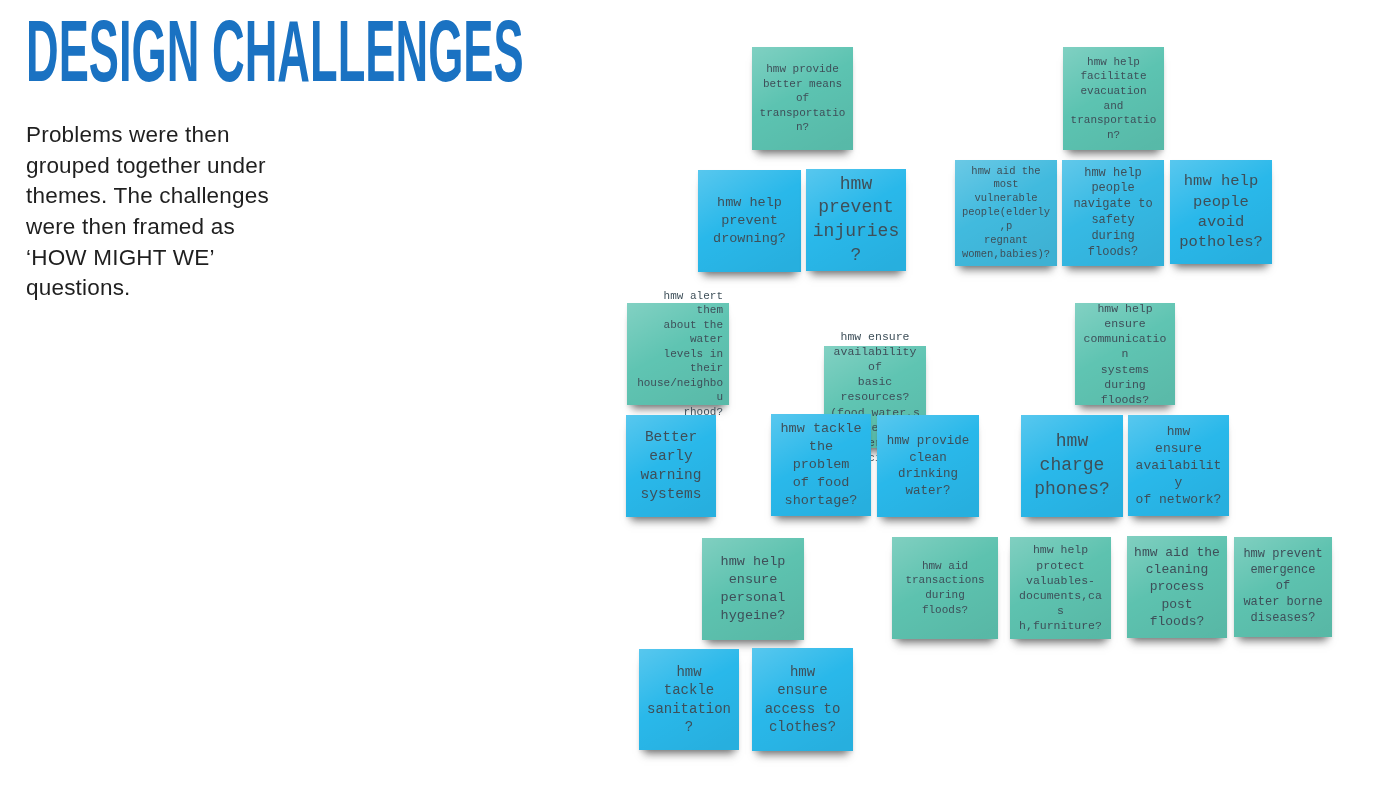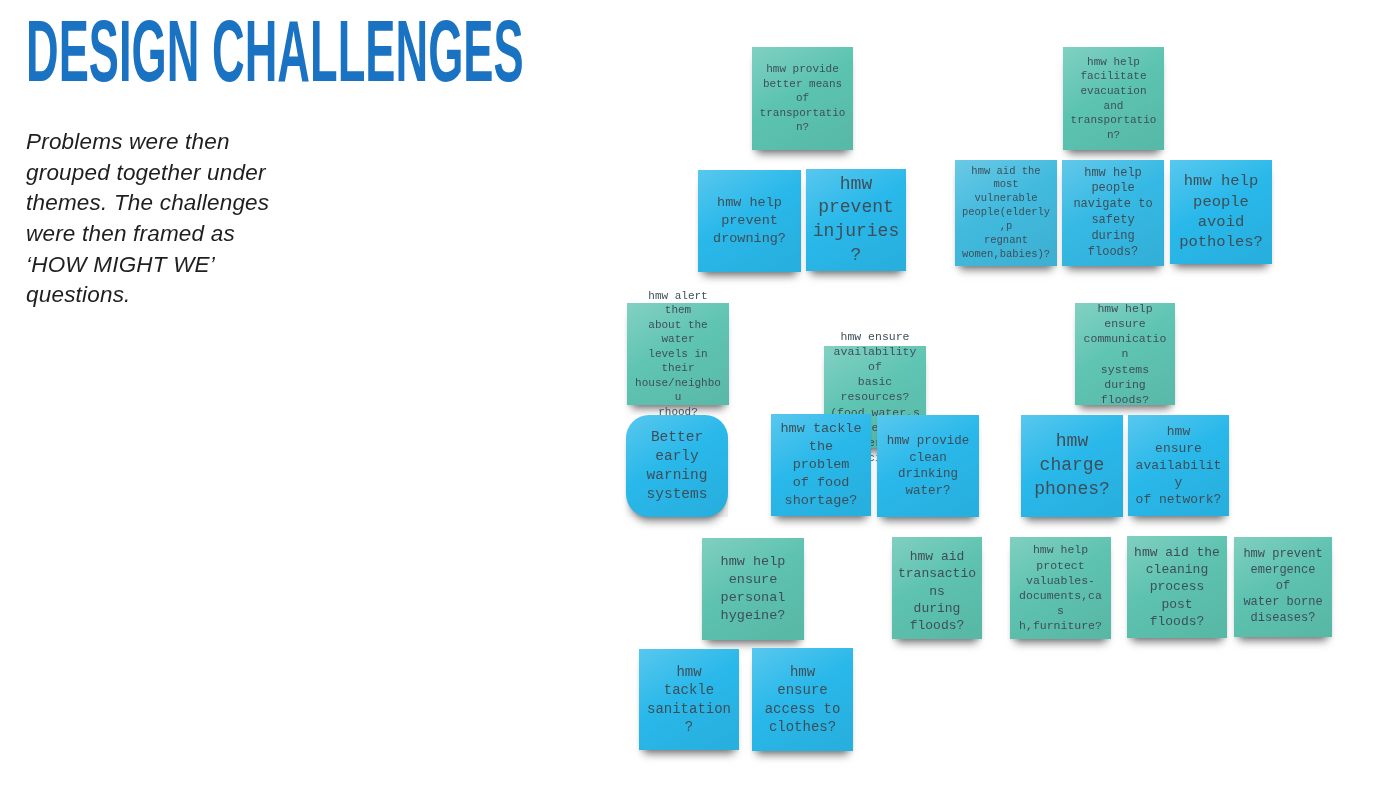--- a/index.html
+++ b/index.html
@@ -28,28 +28,27 @@
     color:var(--title-color);
     font-size:87px;
     font-weight:700;
     line-height:0.98;
     white-space:nowrap;
     transform:scaleX(0.52);
     transform-origin:0 0;
     letter-spacing:0px;
   }
   .slide-description{
-    margin-top:34px;
+    margin-top:27px;
     width:330px;
     color:var(--body-text);
     font-size:22.5px;
     line-height:1.36;
     white-space:pre-line;
     letter-spacing:0.2px;
-    font-style:italic;
   }
   .board{
     position:absolute;
     inset:0;
     font-family:Liberation Mono, monospace;
   }
   .note{
     position:absolute;
     display:flex;
     align-items:center;
@@ -122,42 +121,42 @@
 navigate to
 safety during
 floods?</span>
       </div>
       <div class="note" style="left: 1170px; top: 160px; width: 102px; height: 104px; font-size: 15.5px; background-color: rgb(41, 184, 234);">
         <span class="note-text">hmw help
 people
 avoid
 potholes?</span>
       </div>
-      <div class="note" style="left: 627px; top: 303px; width: 102px; height: 102px; font-size: 11px; background-color: rgb(95, 196, 178);">
+      <div class="note" style="left: 627px; top: 303px; width: 102px; height: 102px; font-size: 11px; background-color: rgb(95, 196, 178); text-align: right;">
         <span class="note-text">hmw alert them
 about the water
 levels in their
 house/neighbou
 rhood?</span>
       </div>
       <div class="note" style="left: 824px; top: 303px; width: 102px; height: 102px; font-size: 11.5px; background-color: rgb(95, 196, 178); margin-top: 43px;">
         <span class="note-text">hmw ensure
 availability of
 basic resources?
 (food,water,shel
 ter, medicines)</span>
       </div>
       <div class="note" style="left: 1075px; top: 303px; width: 100px; height: 102px; font-size: 11.5px; background-color: rgb(95, 196, 178);">
         <span class="note-text">hmw help
 ensure
 communication
 systems during
 floods?</span>
       </div>
-      <div class="note" style="left: 626px; top: 415px; width: 102px; height: 102px; font-size: 14.5px; background-color: rgb(41, 184, 234); border-radius: 23px;">
+      <div class="note" style="left: 626px; top: 415px; width: 90px; height: 102px; font-size: 14.5px; background-color: rgb(41, 184, 234);">
         <span class="note-text">Better early
 warning
 systems</span>
       </div>
       <div class="note" style="left: 771px; top: 414px; width: 100px; height: 102px; font-size: 13.5px; background-color: rgb(41, 184, 234); align-items: center;">
         <span class="note-text">hmw tackle
 the problem
 of food
 shortage?</span>
       </div>
@@ -177,21 +176,21 @@
 ensure
 availability
 of network?</span>
       </div>
       <div class="note" style="left: 702px; top: 538px; width: 102px; height: 102px; font-size: 13.5px; background-color: rgb(93, 194, 175);">
         <span class="note-text">hmw help
 ensure
 personal
 hygeine?</span>
       </div>
-      <div class="note" style="left: 892px; top: 537px; width: 90px; height: 102px; font-size: 13px; background-color: rgb(93, 194, 175); align-items: flex-end;">
+      <div class="note" style="left: 892px; top: 537px; width: 106px; height: 102px; font-size: 11px; background-color: rgb(93, 194, 175);">
         <span class="note-text">hmw aid
 transactions
 during
 floods?</span>
       </div>
       <div class="note" style="left: 1010px; top: 537px; width: 101px; height: 102px; font-size: 11.5px; background-color: rgb(93, 194, 175);">
         <span class="note-text">hmw help
 protect
 valuables-
 documents,cas

